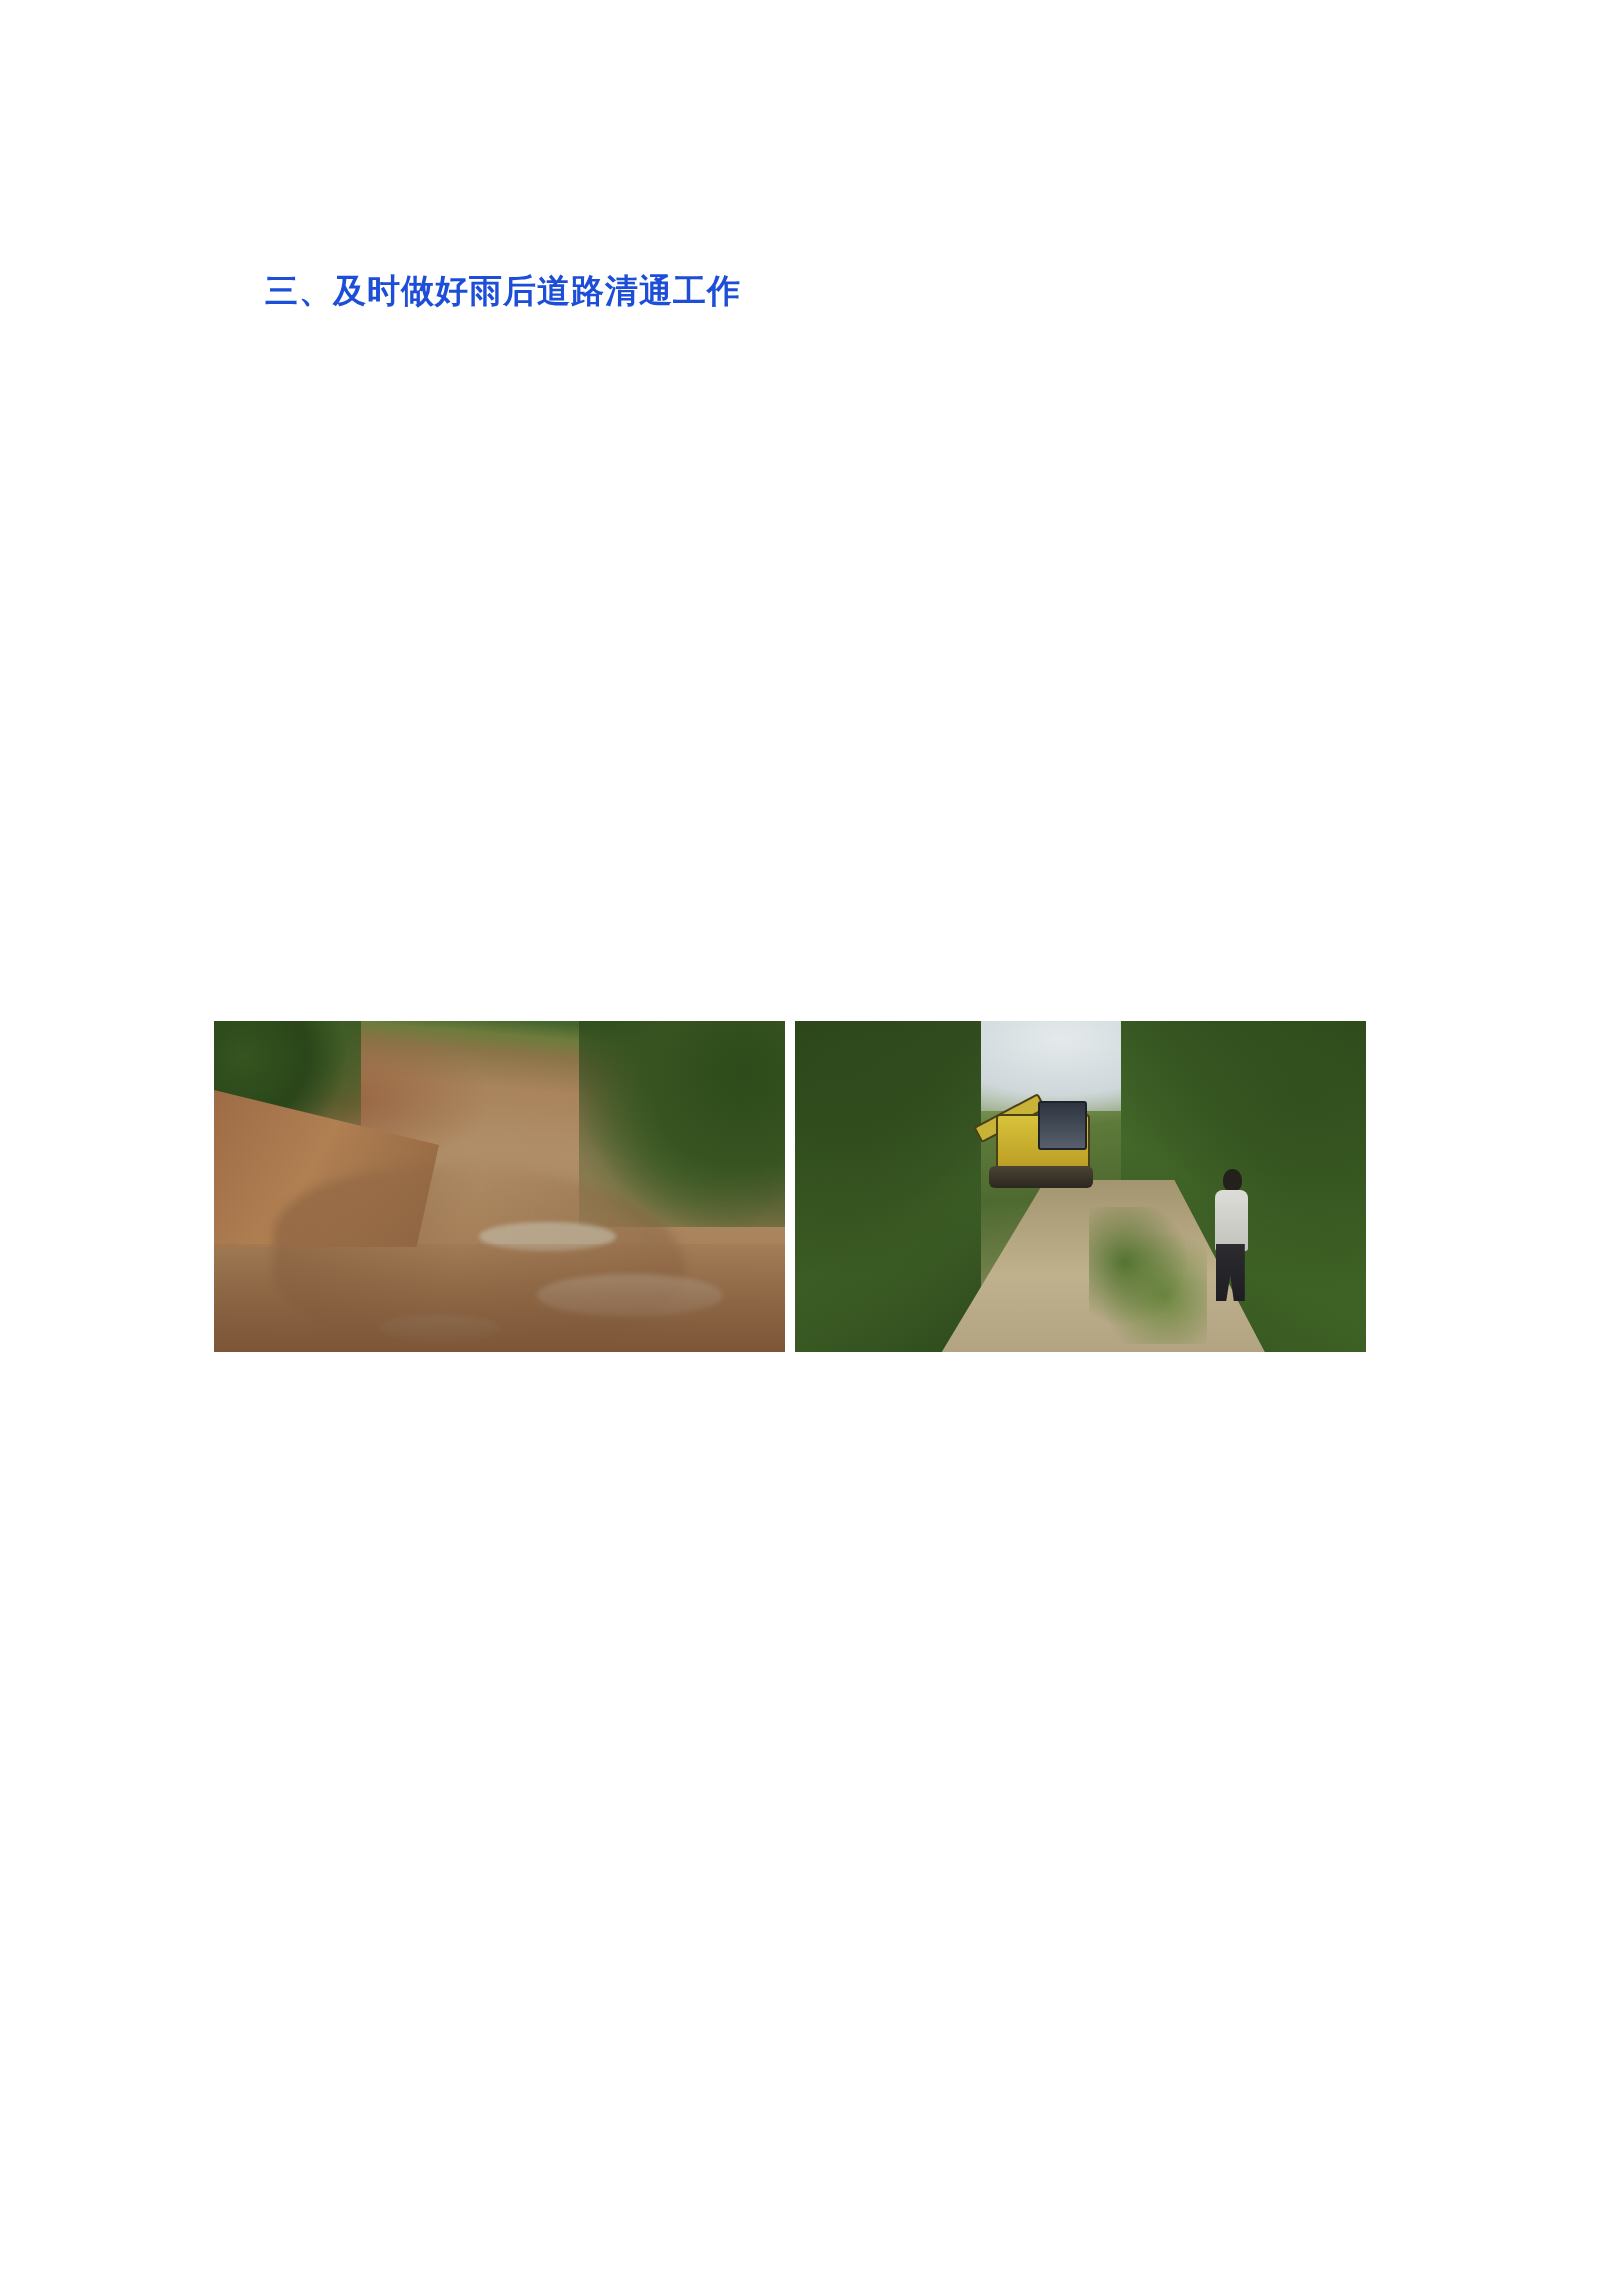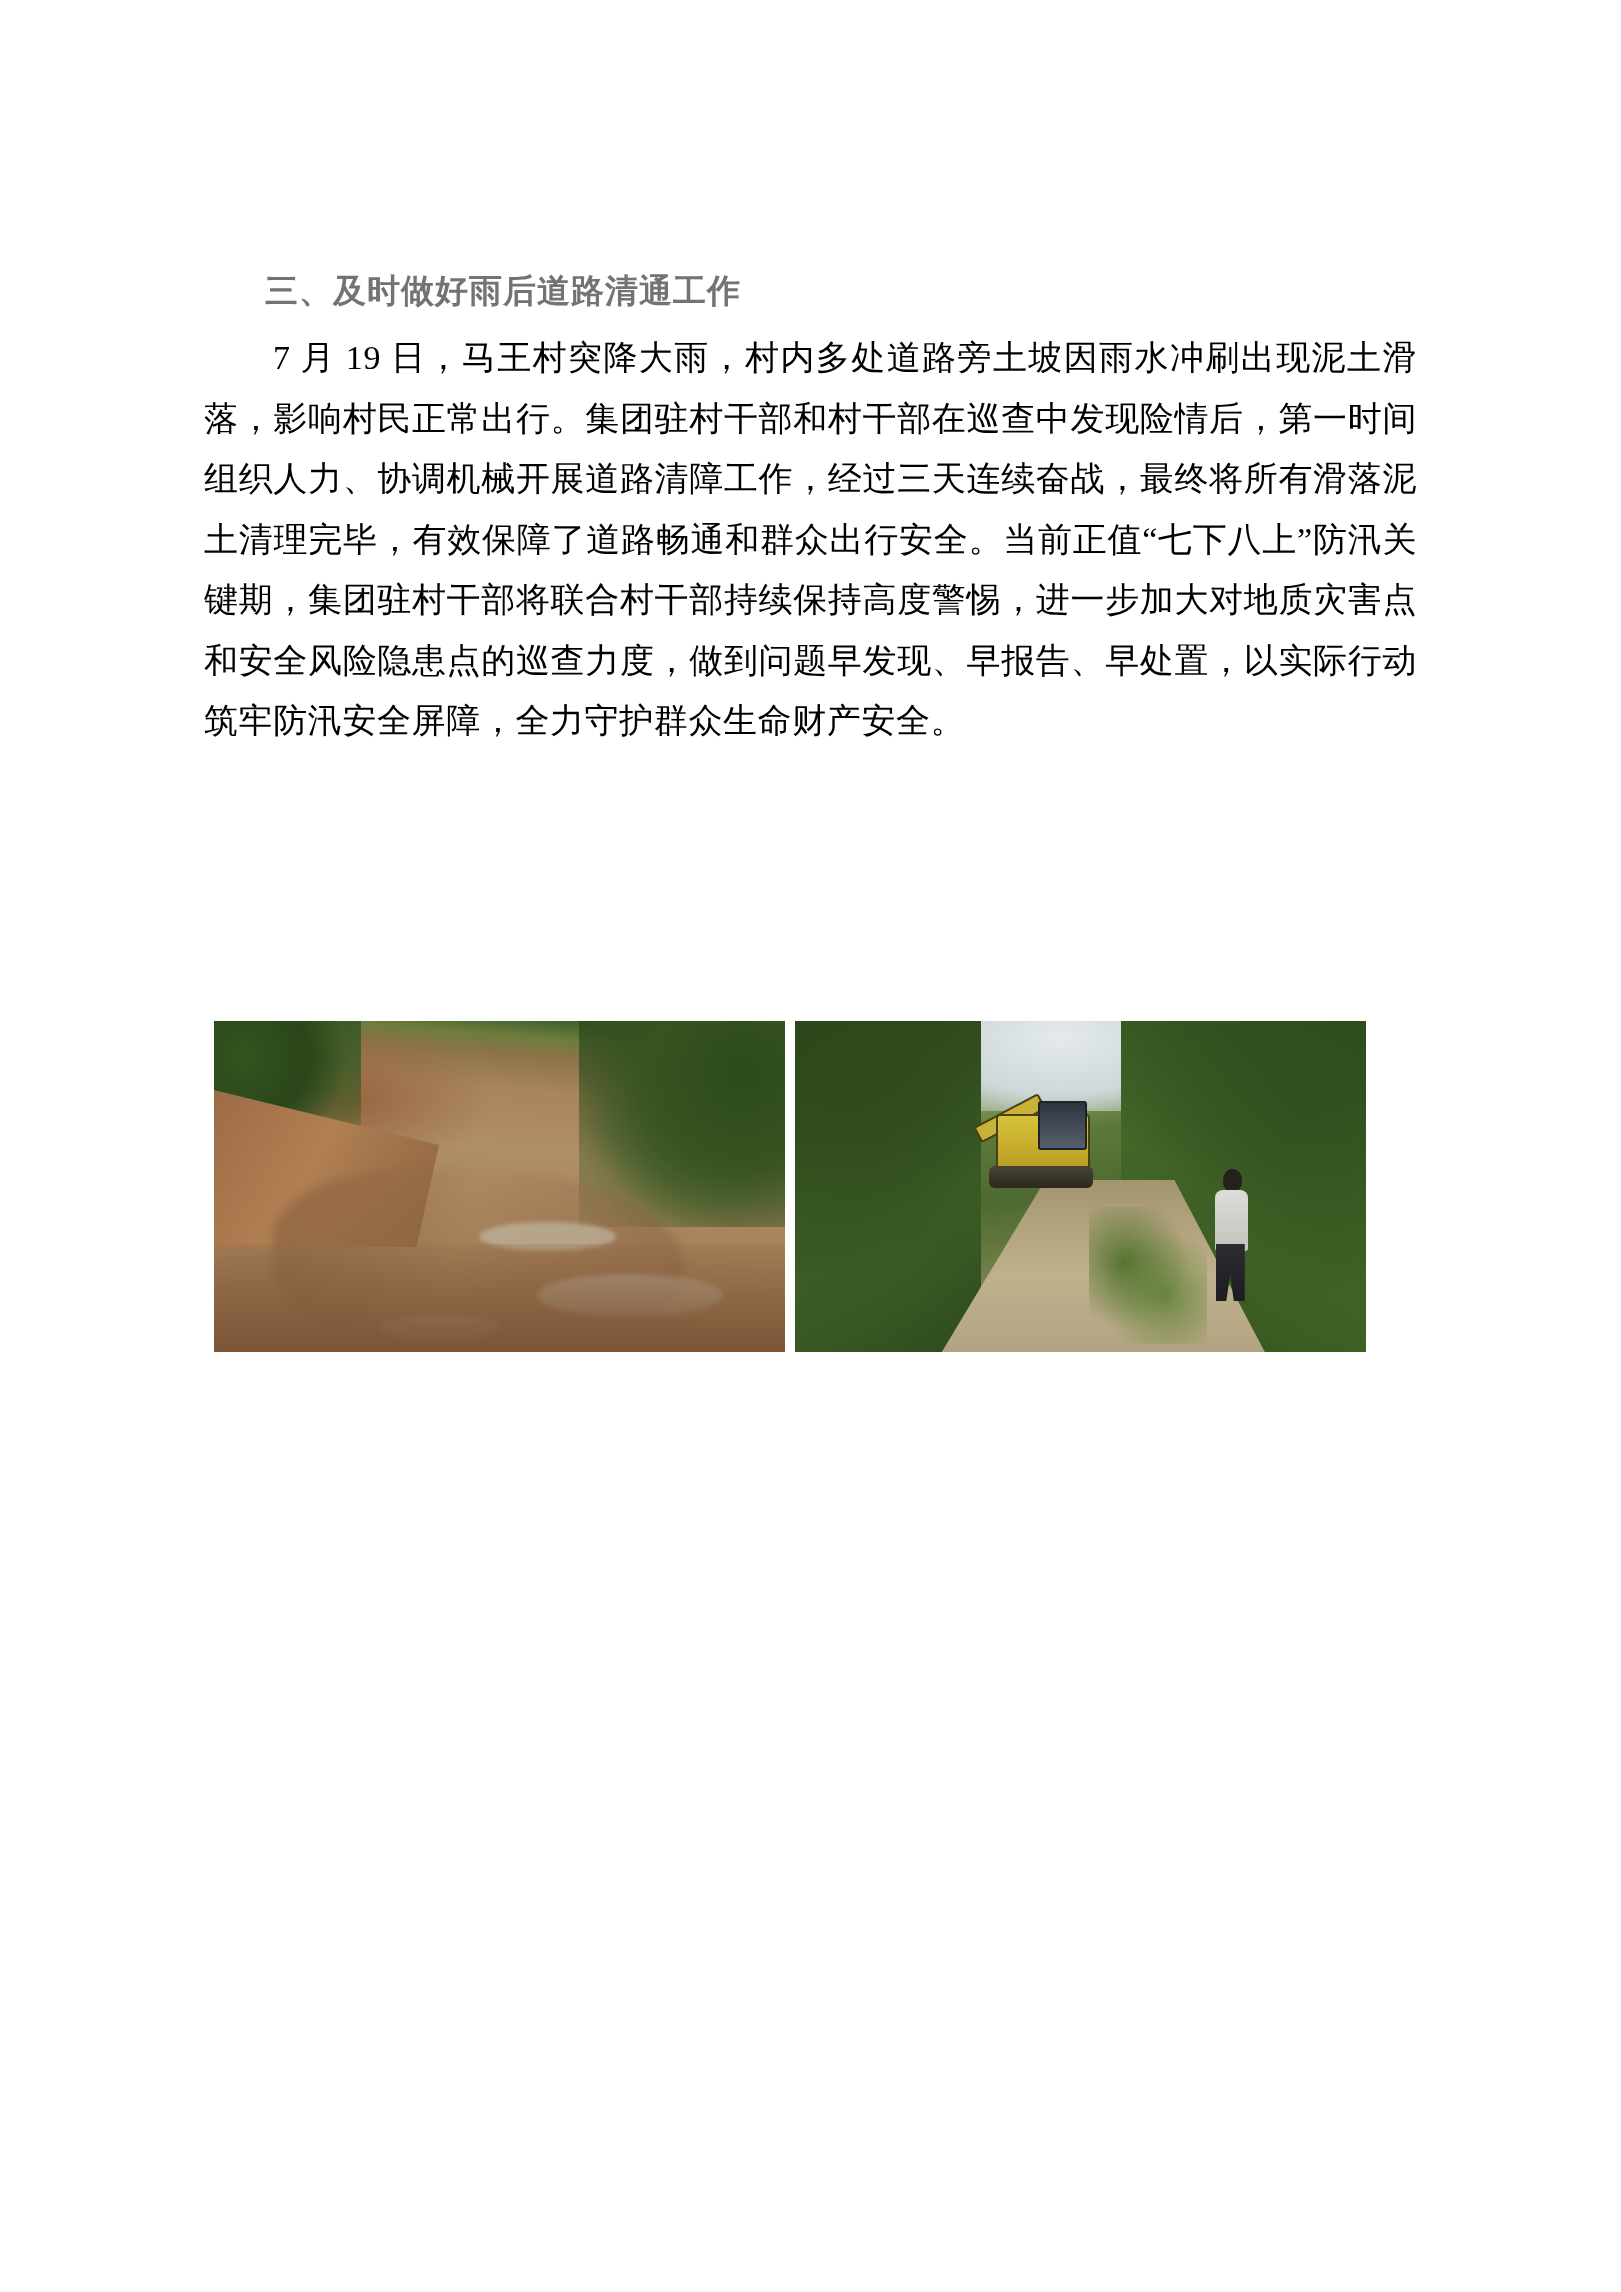--- a/index.html
+++ b/index.html
@@ -28,21 +28,21 @@
     width: 1213px;
   }
   .heading {
     font-family: "DejaVu Sans", "Liberation Sans", sans-serif;
     font-weight: bold;
     font-size: 33px;
     line-height: 1.2;
     letter-spacing: 1px;
     margin: 0 0 17.6px 0;
     padding-left: 61px;
-    color: #737373;
+    color: #1d4ed8;
   }
   .body-text {
     font-family: "Liberation Serif", "DejaVu Serif", serif;
     font-size: 34px;
     line-height: 1.78;
     text-align: justify;
     text-justify: inter-ideograph;
     text-indent: 69px;
     letter-spacing: 0.6px;
     margin: 0;
@@ -192,21 +192,20 @@
       radial-gradient(circle at 65% 65%, rgba(96,130,52,0.85) 0%, rgba(96,130,52,0) 55%);
   }
 </style>
 </head>
 <body>
 
 <div class="page">
 
   <div class="content">
     <h3 class="heading">三、及时做好雨后道路清通工作</h3>
-    <p class="body-text">7 月 19 日，马王村突降大雨，村内多处道路旁土坡因雨水冲刷出现泥土滑落，影响村民正常出行。集团驻村干部和村干部在巡查中发现险情后，第一时间组织人力、协调机械开展道路清障工作，经过三天连续奋战，最终将所有滑落泥土清理完毕，有效保障了道路畅通和群众出行安全。当前正值“七下八上”防汛关键期，集团驻村干部将联合村干部持续保持高度警惕，进一步加大对地质灾害点和安全风险隐患点的巡查力度，做到问题早发现、早报告、早处置，以实际行动筑牢防汛安全屏障，全力守护群众生命财产安全。</p>
   </div>
 
   <div class="figures">
 
     <div class="figure photo-road">
       <div class="tree-left"></div>
       <div class="tree-right"></div>
       <div class="bank"></div>
       <div class="rut"></div>
       <div class="puddle1"></div>

